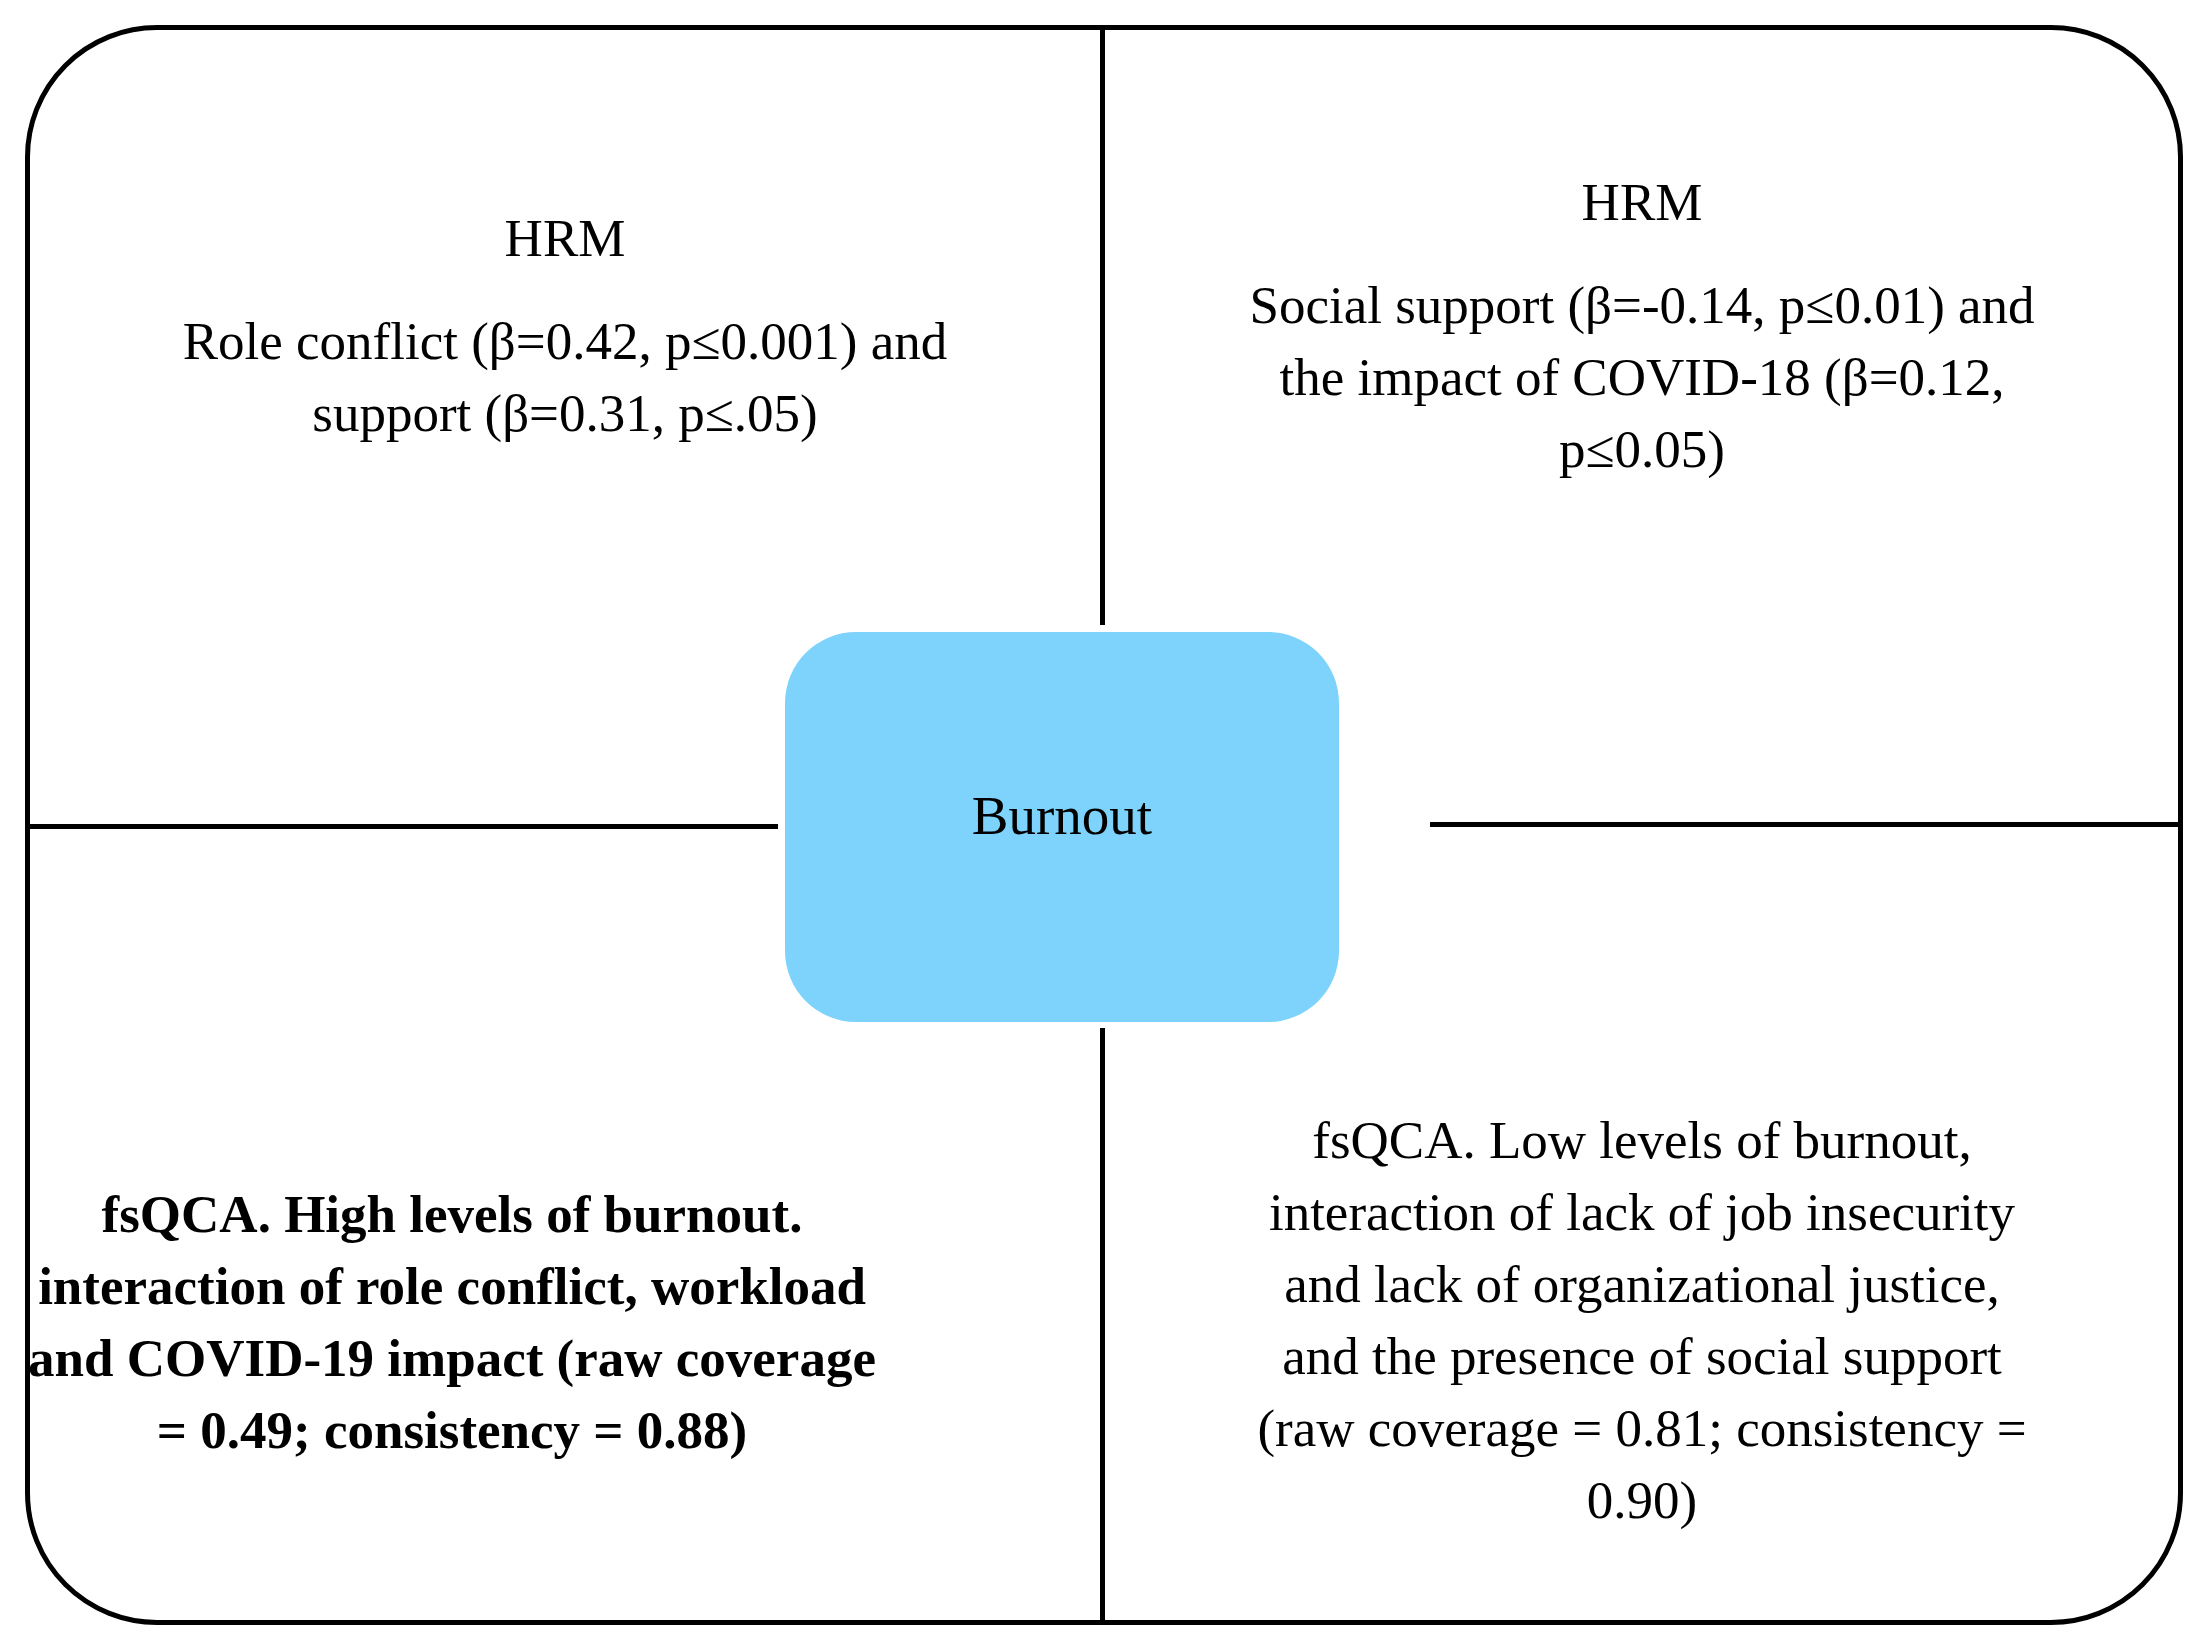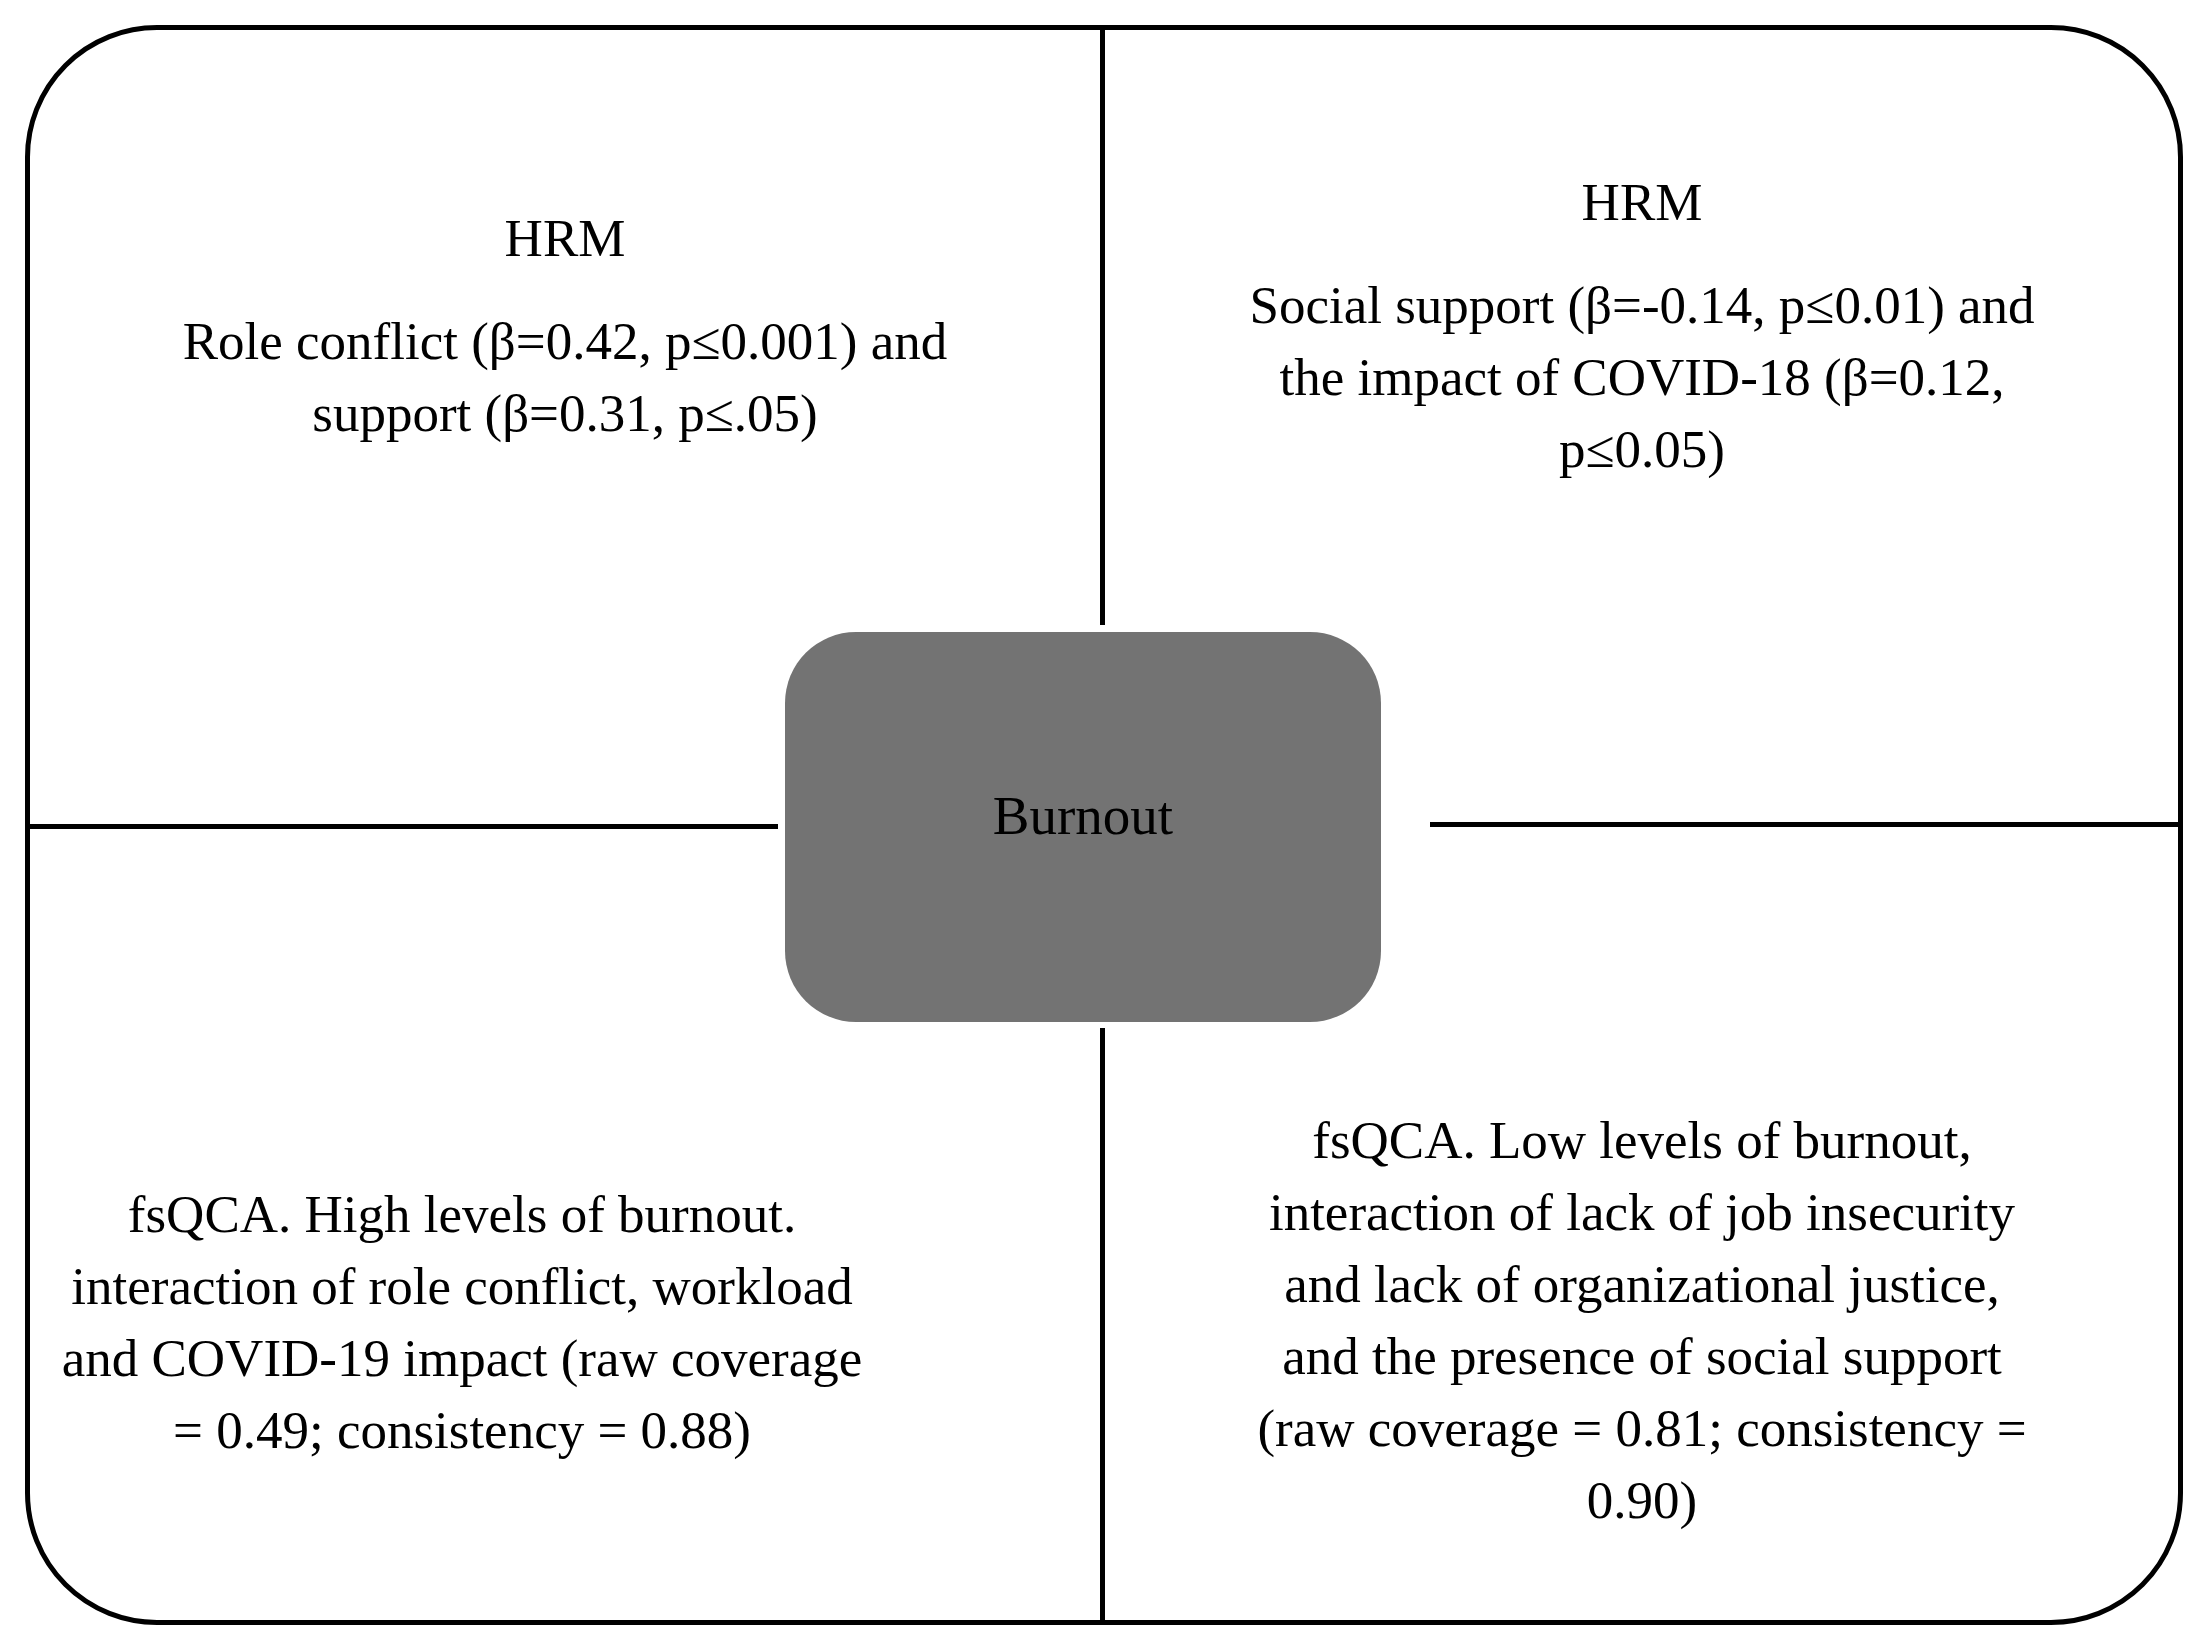--- a/index.html
+++ b/index.html
@@ -5,28 +5,28 @@
   html, body { margin: 0; padding: 0; background: #ffffff; }
   body { width: 2205px; height: 1651px; position: relative; overflow: hidden;
          font-family: "Liberation Serif", "DejaVu Serif", serif; color: #000; }
   .frame { position: absolute; left: 25px; top: 25px; width: 2158px; height: 1600px;
            border: 5.2px solid #000; border-radius: 132px; box-sizing: border-box; }
   .line { position: absolute; background: #000; }
   .v-top { left: 1100px; top: 28px; width: 5.2px; height: 597px; }
   .v-bot { left: 1100px; top: 1028px; width: 5.2px; height: 596px; }
   .h-left { left: 28px; top: 824px; width: 750px; height: 5.2px; }
   .h-right { left: 1430px; top: 822px; width: 750px; height: 5.2px; }
-  .center-box { position: absolute; left: 785px; top: 632px; width: 596px; height: 390px;
-                background: #737373; border-radius: 71px;
+  .center-box { position: absolute; left: 785px; top: 632px; width: 554px; height: 390px;
+                background: #7dd3fc; border-radius: 71px;
                 display: flex; align-items: center; justify-content: center; text-align: center; }
   .center-label { font-size: 55px; line-height: 1; position: relative; top: -12px; }
   .quad { position: absolute; text-align: center; font-size: 53px; line-height: 72px; white-space: nowrap; }
   .q-tl { left: 30px; width: 1070px; top: 202px; }
   .q-tr { left: 1107px; width: 1070px; top: 166px; }
-  .q-bl { left: 38px; width: 848px; top: 1178px; }
+  .q-bl { left: 28px; width: 848px; top: 1178px; font-weight: bold; }
   .q-br { left: 1107px; width: 1070px; top: 1104px; }
   .heading { display: block; margin-bottom: 31px; }
   .q-tr .heading { margin-bottom: 31px; }
   .ln { display: block; }
 </style>
 </head>
 <body>
 
 <div class="frame"></div>
 

